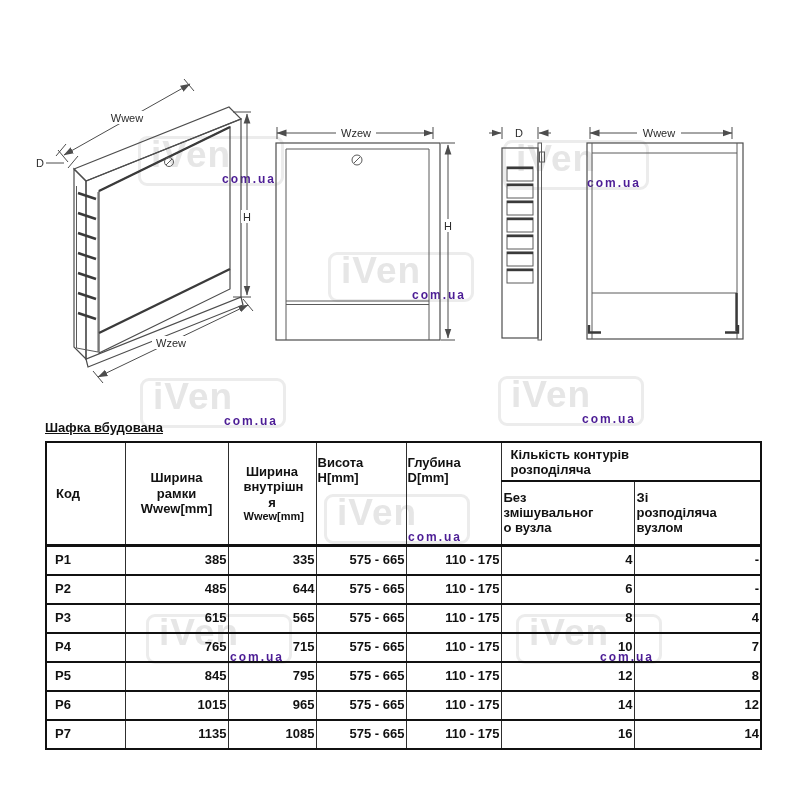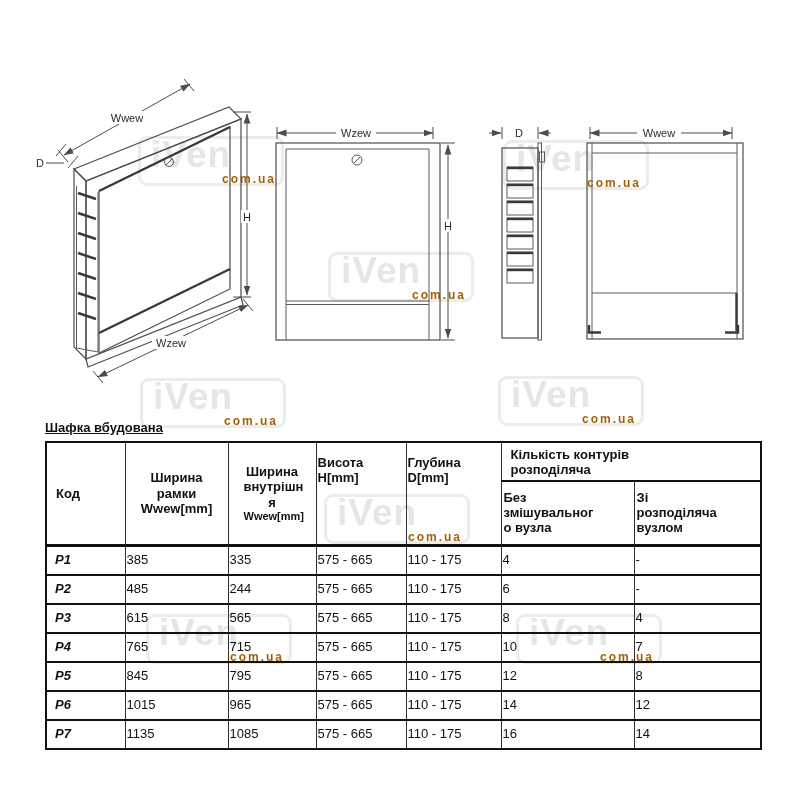--- a/index.html
+++ b/index.html
@@ -5,21 +5,21 @@
   html,body{margin:0;padding:0;background:#ffffff;}
   body{width:800px;height:800px;position:relative;overflow:hidden;
        font-family:"Liberation Sans",sans-serif;color:#111;}
 
   
   .wm{position:absolute;width:140px;height:44px;border:3px solid #ececec;
       border-radius:9px;z-index:0;}
   .wm .wm-brand{position:absolute;left:10px;top:-8px;font-size:37px;font-weight:bold;
       color:#e6e6e6;letter-spacing:1px;line-height:1.3;}
   .wm .wm-domain{position:absolute;right:5px;bottom:-3px;font-size:12px;font-weight:bold;
-      color:#a16207;letter-spacing:2px;}
+      color:#4c1d95;letter-spacing:2px;}
 
   
   #drawings{position:absolute;left:0;top:0;z-index:1;}
   #drawings text{font-family:"Liberation Sans",sans-serif;font-size:11px;fill:#2b2b2b;}
   .ln{stroke:#4d4d4d;stroke-width:1.2;fill:none;}
   .lnthin{stroke:#5a5a5a;stroke-width:1;fill:none;}
   .lnthick{stroke:#3a3a3a;stroke-width:2.4;fill:none;}
   .dim{stroke:#4d4d4d;stroke-width:1;fill:none;}
   .lblbg{fill:#ffffff;}
 
@@ -35,22 +35,22 @@
   #spec-table thead{border-bottom:3px solid #111;}
   #spec-table tbody tr{border-top:2.4px solid #111;}
   #spec-table td{height:25px;}
   .th-left{text-align:left;padding:12px 2px 0 1px;vertical-align:top!important;}
   .th-code{text-align:left;padding-left:9px;}
   .th-center{text-align:center;padding:15px;}
   .th-group{text-align:left;padding:4px 4px 2px 9px;height:30px;vertical-align:middle;
       border-bottom:2px solid #111!important;}
   .th-sub{text-align:left;height:58px;padding:2px;}
   .sub-small{font-size:11px;font-weight:bold;display:block;}
-  .cell-code{font-weight:bold;text-align:left;padding-left:8px;font-style:italic;}
-  .cell-num{text-align:left;}
+  .cell-code{font-weight:bold;text-align:left;padding-left:8px;}
+  .cell-num{text-align:right;font-weight:bold;}
 </style>
 </head>
 <body>
 
 <div class="wm" style="left:138px;top:136px">
   <span class="wm-brand">iVen</span>
   <span class="wm-domain">com.ua</span>
 </div>
 <div class="wm" style="left:503px;top:140px">
   <span class="wm-brand">iVen</span>
@@ -268,21 +268,21 @@
       <td class="cell-num">385</td>
       <td class="cell-num">335</td>
       <td class="cell-num">575 - 665</td>
       <td class="cell-num">110 - 175</td>
       <td class="cell-num">4</td>
       <td class="cell-num">-</td>
     </tr>
     <tr>
       <td class="cell-code">P2</td>
       <td class="cell-num">485</td>
-      <td class="cell-num">244</td>
+      <td class="cell-num">644</td>
       <td class="cell-num">575 - 665</td>
       <td class="cell-num">110 - 175</td>
       <td class="cell-num">6</td>
       <td class="cell-num">-</td>
     </tr>
     <tr>
       <td class="cell-code">P3</td>
       <td class="cell-num">615</td>
       <td class="cell-num">565</td>
       <td class="cell-num">575 - 665</td>

